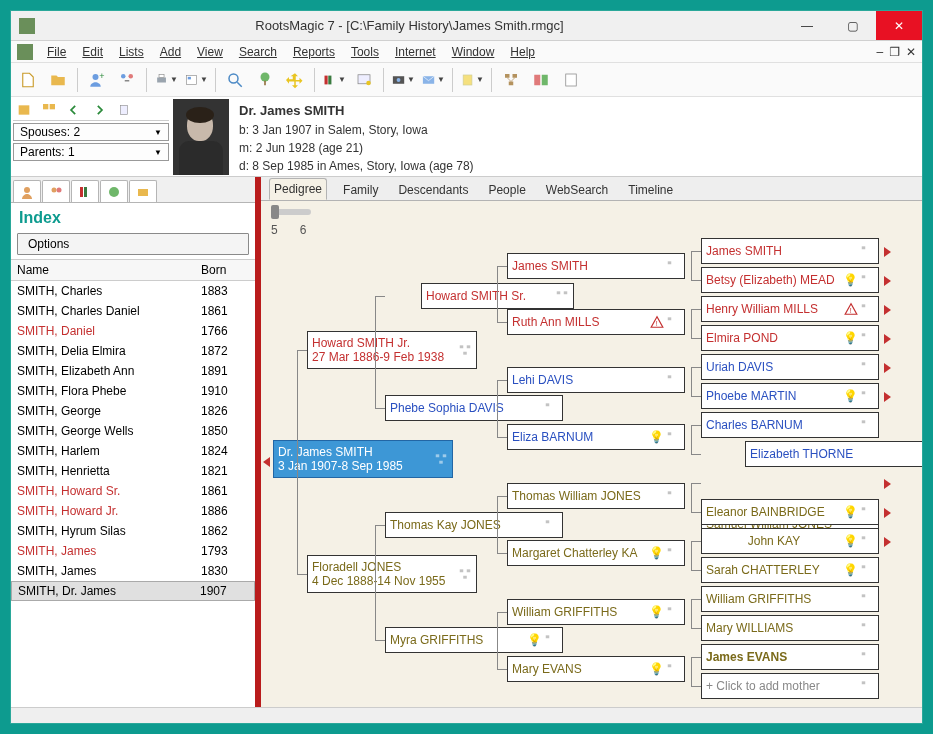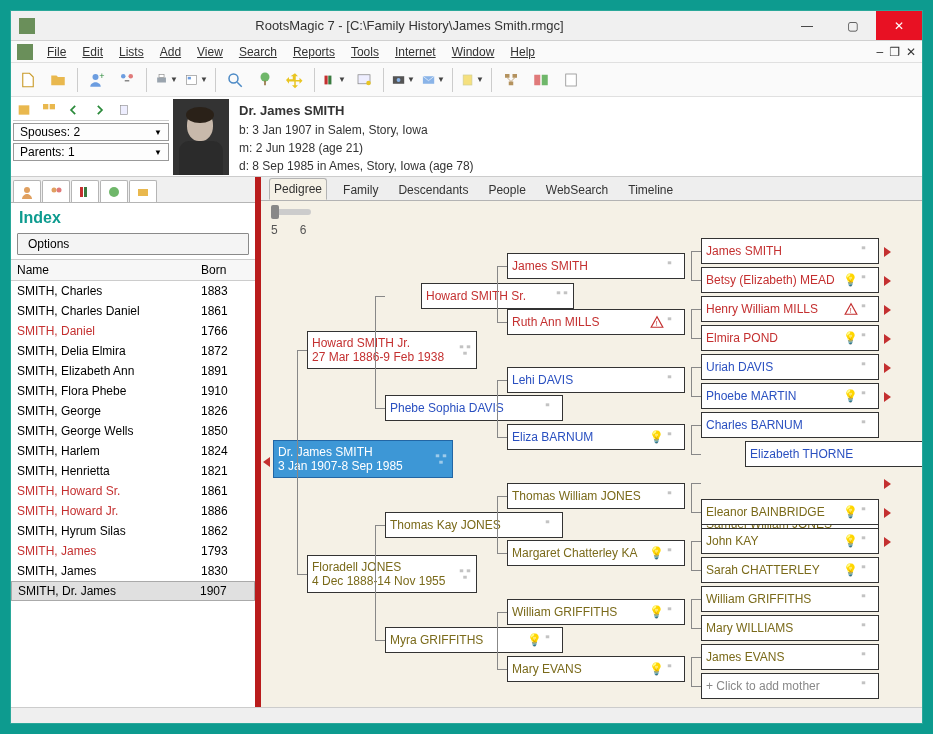--- a/index.html
+++ b/index.html
@@ -652,21 +652,21 @@
         <div class="pbox" style="left:440px;top:262px;width:178px;">
             <span class="txt olive-t">Eleanor BAINBRIDGE</span>
             <span class="ic bulb">💡</span>
             <span class="ic">
               <svg class="tree-ic" viewBox="0 0 24 24">
                 <rect x="3" y="4" width="6" height="5" fill="#888"></rect>
               </svg>
             </span>
           </div>
         <div class="arr-r" style="top:271px;left:623px;"></div>
-        <div class="pbox" style="left:440px;top:291px;width:178px;">
+        <div class="pbox" style="left:440px;top:291px;width:178px;text-align:center;">
             <span class="txt olive-t">John KAY</span>
             <span class="ic bulb">💡</span>
             <span class="ic">
               <svg class="tree-ic" viewBox="0 0 24 24">
                 <rect x="3" y="4" width="6" height="5" fill="#888"></rect>
               </svg>
             </span>
           </div>
         <div class="arr-r" style="top:300px;left:623px;"></div>
         <div class="pbox" style="left:440px;top:320px;width:178px;">
@@ -687,21 +687,21 @@
             </span>
           </div>
         <div class="pbox" style="left:440px;top:378px;width:178px;">
             <span class="txt olive-t">Mary WILLIAMS</span>
             <span class="ic">
               <svg class="tree-ic" viewBox="0 0 24 24">
                 <rect x="3" y="4" width="6" height="5" fill="#888"></rect>
               </svg>
             </span>
           </div>
-        <div class="pbox" style="left:440px;top:407px;width:178px;">
+        <div class="pbox" style="left:440px;top:407px;width:178px;font-weight:bold;">
             <span class="txt olive-t">James EVANS</span>
             <span class="ic">
               <svg class="tree-ic" viewBox="0 0 24 24">
                 <rect x="3" y="4" width="6" height="5" fill="#888"></rect>
               </svg>
             </span>
           </div>
         <div class="pbox" style="left:440px;top:436px;width:178px;color:#888;">
             <span class="txt">+ Click to add mother</span>
             <span class="ic">

